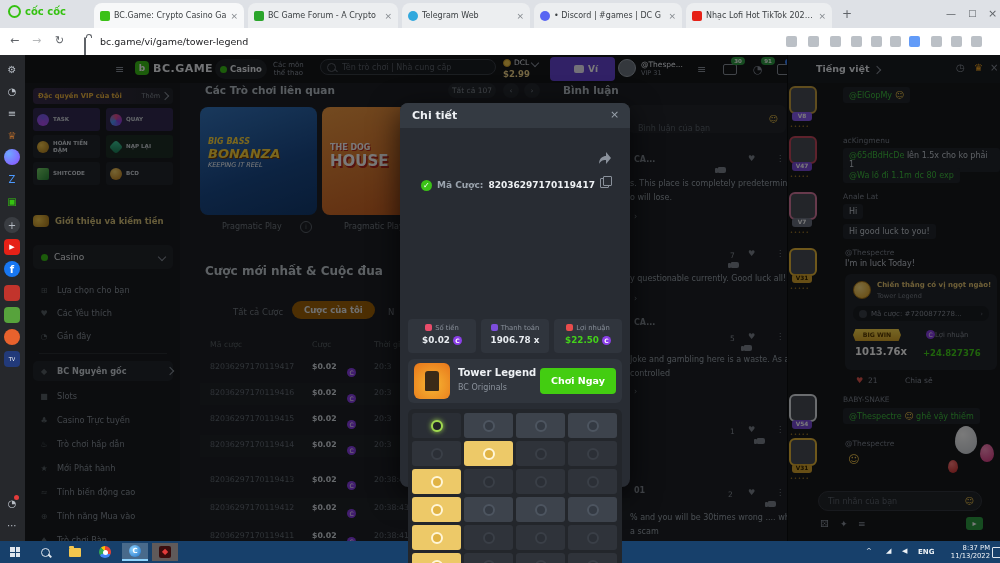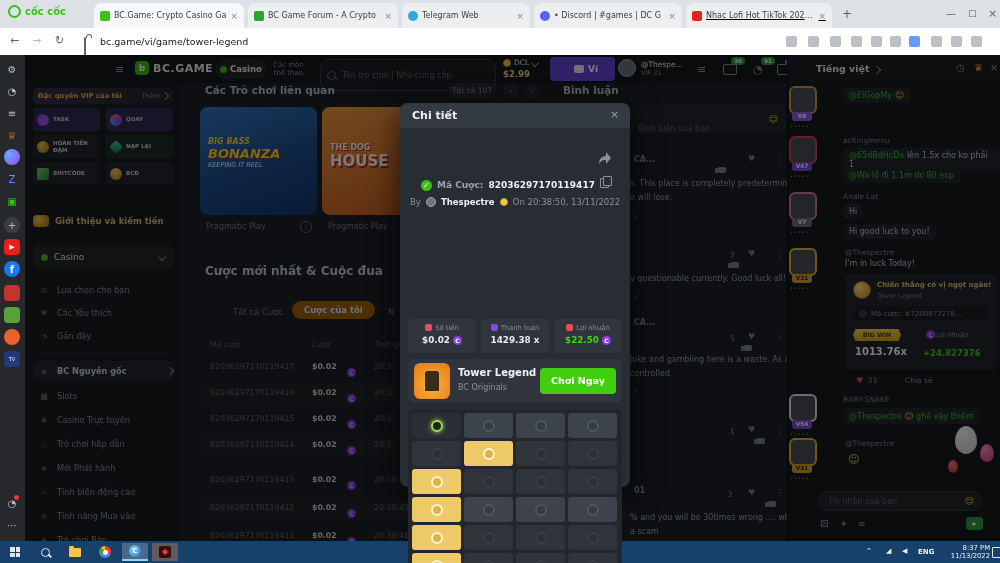--- a/index.html
+++ b/index.html
@@ -31,21 +31,21 @@
   #page{position:absolute;left:25px;top:55px;width:975px;height:486px;background:#1e2126;overflow:hidden;}
   #dim{position:absolute;left:25px;top:55px;width:975px;height:486px;background:rgba(0,0,0,.52);z-index:50;pointer-events:none;}
   
   #siteheader{position:absolute;left:25px;top:55px;width:762px;height:28px;background:#15171b;}
   .hico{color:#8a919b;font-size:11px;}
   .pill-casino{position:absolute;left:190px;top:4px;width:52px;height:20px;background:#23262b;border-radius:10px;
     display:flex;align-items:center;justify-content:center;gap:3px;}
   .pill-casino span{font-size:8.5px;color:#e8ecf0;font-weight:bold;}
   .gdot{width:7px;height:7px;border-radius:50%;background:#3bc117;}
   .sports{font-size:7px;color:#8a919b;line-height:1.2;text-align:center;}
-  .searchbox{position:absolute;left:295px;top:4px;width:176px;height:32px;border:1px solid #3a3f46;border-radius:10px;
+  .searchbox{position:absolute;left:295px;top:4px;width:176px;height:16px;border:1px solid #3a3f46;border-radius:10px;
     background:#1b1e22;display:flex;align-items:center;padding:5px 6px;box-sizing:border-box;gap:4px;}
   .searchbox input{background:transparent;border:none;outline:none;color:#c3cad2;font-size:8px;width:100%;
     font-family:"DejaVu Sans","Liberation Sans",sans-serif;}
   .searchbox input::placeholder{color:#5d646d;}
   .mag{width:7px;height:7px;border:1.3px solid #5d646d;border-radius:50%;position:relative;flex:none;}
   .mag::after{content:'';position:absolute;left:6px;top:6px;width:4px;height:1.3px;background:#5d646d;transform:rotate(45deg);}
   .ycoin{width:8px;height:8px;border-radius:50%;background:#f5c84c;border:1px solid #c89a28;box-sizing:border-box;}
   .pcoin{display:inline-block;width:9px;height:9px;border-radius:50%;background:#8b3fe8;color:#fff;font-size:6px;
     line-height:9px;text-align:center;vertical-align:middle;margin-left:3px;}
   .pcoin::after{content:'C';}
@@ -75,21 +75,21 @@
   .mitem .mi{font-size:8px;color:#596066;width:10px;text-align:center;}
   .mitem .ml{font-size:8.2px;color:#8a919b;}
   .mitem.hl{background:#23272d;border-radius:5px;}
   .mitem.hl .ml{color:#cfd5dc;font-weight:bold;}
   .sdiv{position:absolute;left:14px;width:128px;height:1px;background:#2a2e34;}
   
   .secttl{font-size:10.5px;font-weight:bold;color:#b9c1c9;}
   .fpill{position:absolute;background:#262a30;border-radius:8px;color:#8a919b;font-size:7.5px;
     display:flex;align-items:center;justify-content:center;}
   .gamecard{position:absolute;width:117px;height:108px;border-radius:8px;overflow:hidden;}
-  .prov{font-size:8px;color:#767d86;}
+  .prov{font-size:8px;color:#767d86;margin-left:16px;}
   .infoc{width:10px;height:10px;border:1px solid #5d646d;border-radius:50%;color:#5d646d;font-size:7px;
     text-align:center;line-height:10px;}
   .bettab{font-size:8.5px;color:#767d86;}
   .bettab.on{background:#a16207;border-radius:10px;color:#e8ecf0;font-weight:bold;padding:4px 12px;}
   .thead{font-size:7.8px;color:#596066;}
   .brow{position:absolute;left:200px;width:430px;height:22px;}
   .brow:nth-child(odd){background:rgba(255,255,255,0.015);}
   .bid{position:absolute;left:10px;top:5px;font-size:7.8px;color:#646c76;}
   .bbet{position:absolute;left:112px;top:5px;font-size:7.8px;color:#d5dbe2;font-weight:bold;}
   .btime{position:absolute;left:174px;top:5px;font-size:7.8px;color:#646c76;}
@@ -213,21 +213,21 @@
     <div class="tab" style="left:402px;width:128px;background:#eceef0;">
       <span class="fav" style="background:#31a8dd;border-radius:50%;"></span>
       <span class="ttl">Telegram Web</span>
       <span class="tx">×</span>
     </div>
     <div class="tab" style="left:534px;width:148px;background:#eceef0;">
       <span class="fav" style="background:#5865f2;border-radius:50%;"></span>
       <span class="ttl">• Discord | #games | DC G</span>
       <span class="tx">×</span>
     </div>
-    <div class="tab" style="left:686px;width:146px;background:#eceef0;text-decoration:underline;">
+    <div class="tab" style="left:686px;width:146px;background:#eceef0;">
       <span class="fav" style="background:#e62117;"></span>
       <span class="ttl">Nhạc Lofi Hot TikTok 2022 -</span>
       <span class="tx">×</span>
     </div>
     <span class="abs tx" style="left:842px;top:7px;font-size:12px;color:#5f6368;">+</span>
     <span class="abs" style="left:946px;top:8px;font-size:10px;color:#5f6368;">—</span>
     <span class="abs" style="left:968px;top:8px;font-size:9px;color:#5f6368;">□</span>
     <span class="abs" style="left:988px;top:7px;font-size:11px;color:#5f6368;">×</span>
   </div>
 
@@ -634,34 +634,27 @@
     </div>
     <svg class="abs" style="left:196px;top:48px;" width="16" height="14" viewBox="0 0 16 14">
       <path class="sharearr" d="M3 13 C3 7 7 5 10 5 L10 1 L15 7 L10 13 L10 9 C6 9 4.5 10.5 3 13 Z"></path>
     </svg>
     <div class="abs nw" style="left:0;top:70px;width:230px;text-align:center;">
       <span class="checkc">✓</span>
       <span style="font-size:9px;font-weight:bold;color:#9aa3ad;">Mã Cược:</span>
       <span style="font-size:9px;font-weight:bold;color:#eef1f4;">82036297170119417</span>
       <span class="copyic"></span>
     </div>
-    <div class="abs nw" style="left:0;top:87px;width:230px;text-align:center;">
-      <span style="font-size:8.5px;color:#8a919b;">By</span>
-      <span class="avatar" style="display:inline-block;width:10px;height:10px;vertical-align:-2px;"></span>
-      <span style="font-size:8.5px;font-weight:bold;color:#eef1f4;">Thespectre</span>
-      <span class="ycoin" style="display:inline-block;vertical-align:-1px;"></span>
-      <span style="font-size:8.5px;color:#8a919b;">On 20:38:50, 13/11/2022</span>
-    </div>
     <div class="statbox" style="left:8px;">
       <div class="sl"><span class="sdot" style="background:#e84c6a;"></span><span>Số tiền</span></div>
       <div class="sv"><span>$0.02</span><span class="pcoin"></span></div>
     </div>
     <div class="statbox" style="left:81px;">
       <div class="sl"><span class="sdot" style="background:#7c4ddb;"></span><span>Thanh toán</span></div>
-      <div class="sv"><span>1429.38 x</span></div>
+      <div class="sv"><span>1906.78 x</span></div>
     </div>
     <div class="statbox" style="left:154px;">
       <div class="sl"><span class="sdot" style="background:#e84c4c;"></span><span>Lợi nhuận</span></div>
       <div class="sv" style="color:#43d01a;"><span>$22.50</span><span class="pcoin"></span></div>
     </div>
     <div class="gamerow">
       <div class="gthumb"></div>
       <span class="abs" style="left:50px;top:8px;font-size:10px;font-weight:bold;color:#eef1f4;">Tower Legend</span>
       <span class="abs" style="left:50px;top:24px;font-size:8px;color:#8a919b;">BC Originals</span>
       <div class="playbtn">Chơi Ngay</div>

